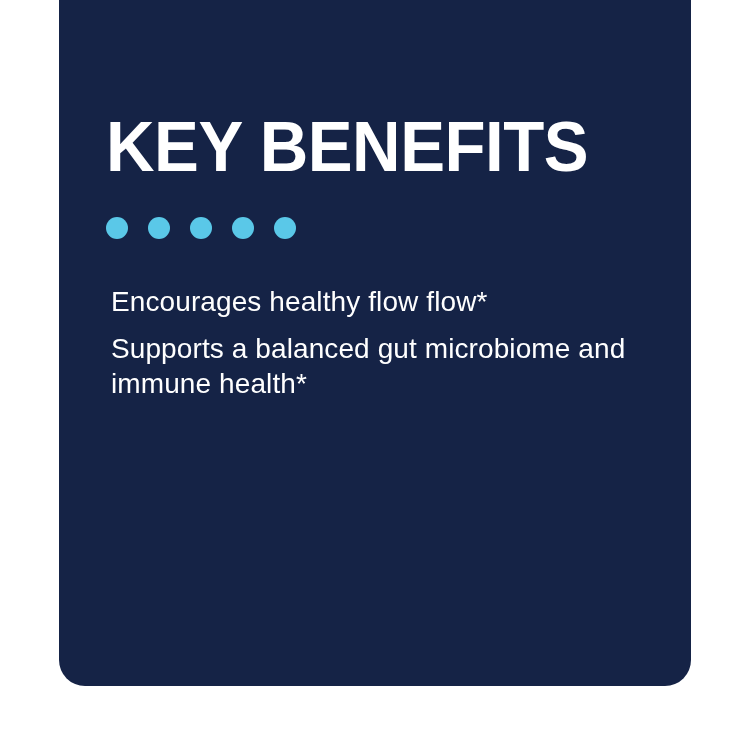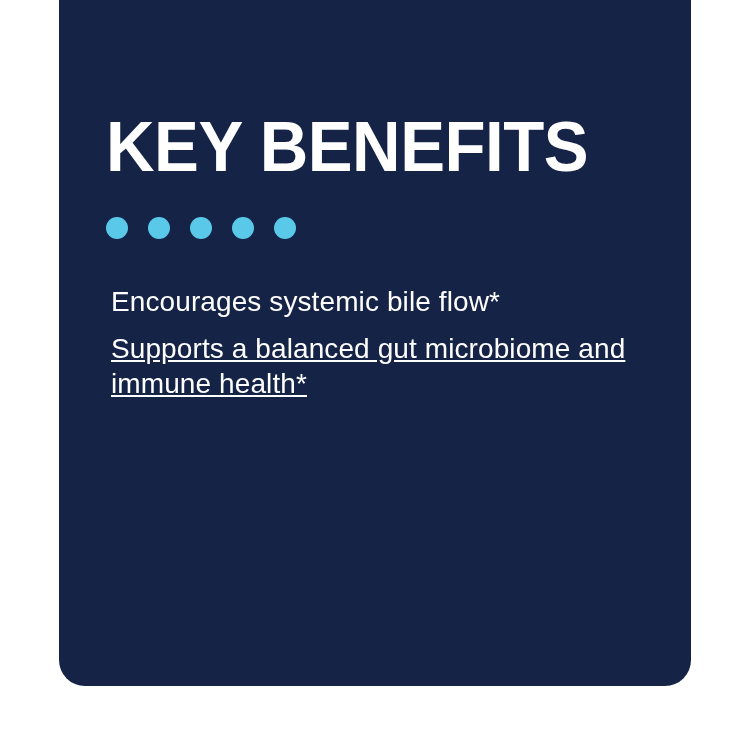--- a/index.html
+++ b/index.html
@@ -72,36 +72,35 @@
     font-family: "Liberation Sans", sans-serif;
     font-size: 28px;
     font-weight: 400;
     line-height: 35px;
     letter-spacing: 0.1px;
     margin: 0 0 12px 0;
     max-width: 520px;
   }
   .benefit-item:last-child {
     margin-bottom: 0;
-    text-decoration: underline;
   }
 </style>
 </head>
 <body>
 
 <div id="benefits-card">
 
   <h1 id="card-heading">KEY BENEFITS</h1>
 
   <div id="dot-row">
     <span class="dot"></span>
     <span class="dot"></span>
     <span class="dot"></span>
     <span class="dot"></span>
     <span class="dot"></span>
   </div>
 
   <ul id="benefit-list">
-    <li class="benefit-item">Encourages systemic bile flow*</li>
+    <li class="benefit-item">Encourages healthy flow flow*</li>
     <li class="benefit-item">Supports a balanced gut microbiome and immune health*</li>
   </ul>
 
 </div>
 
 </body></html>

